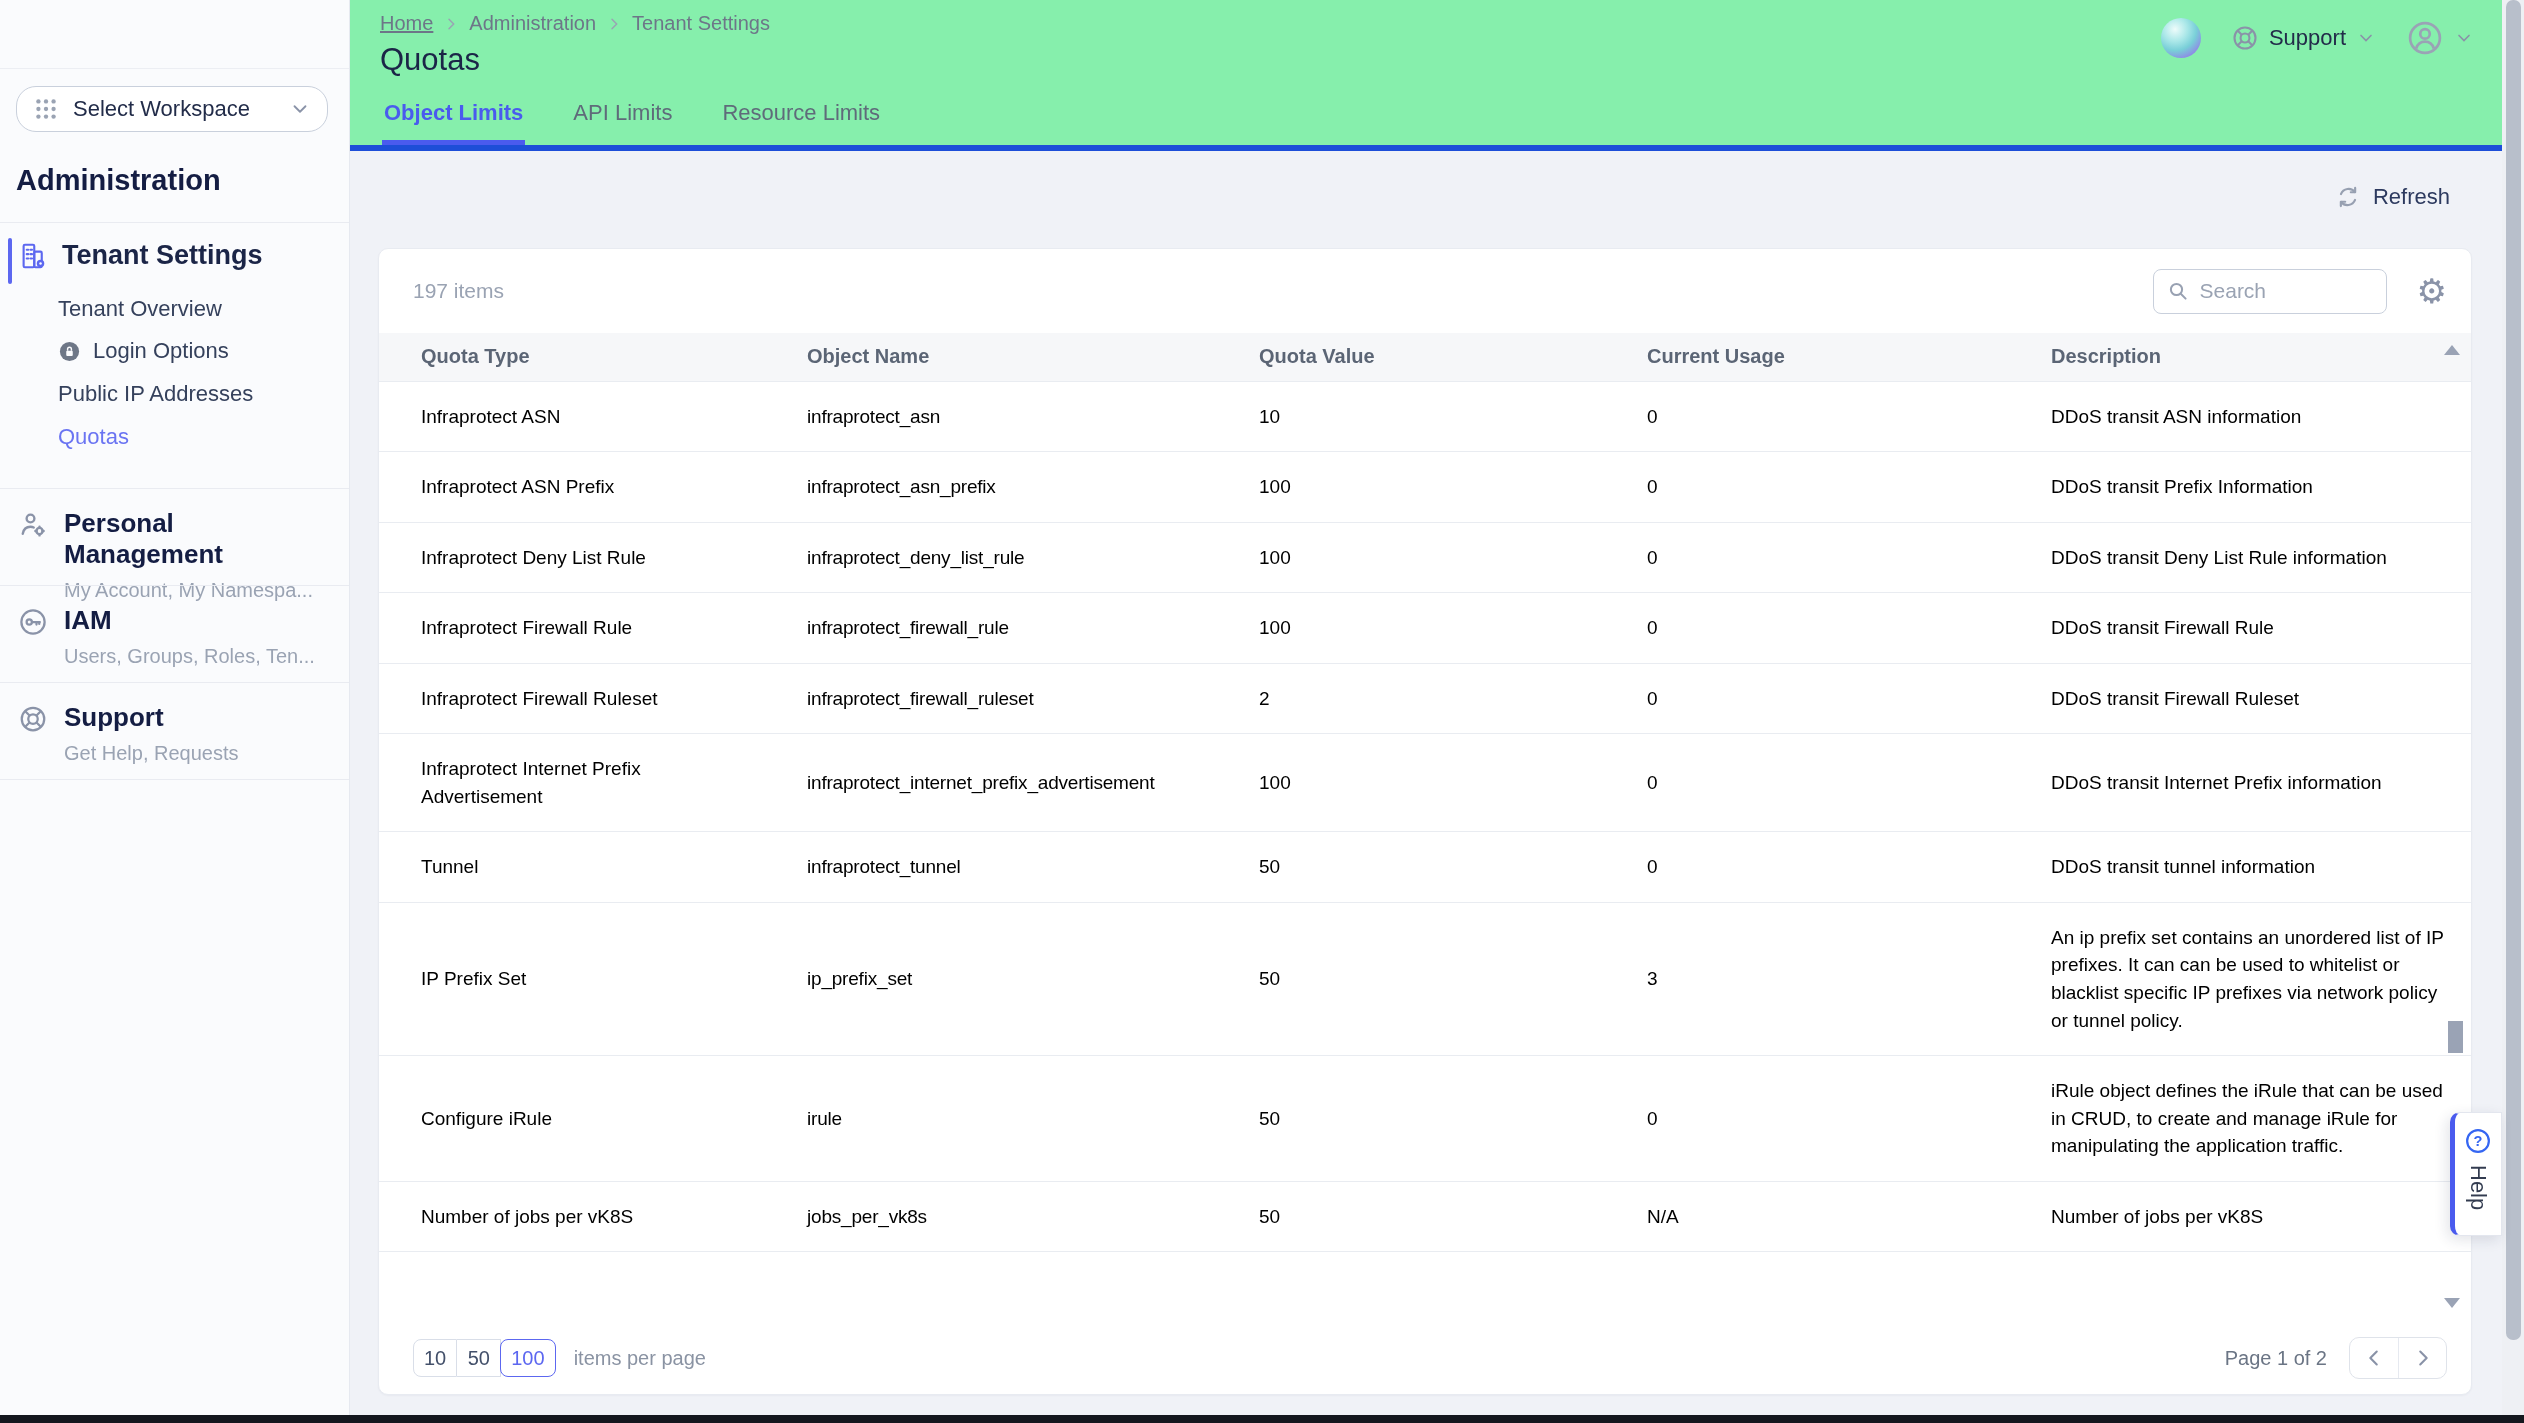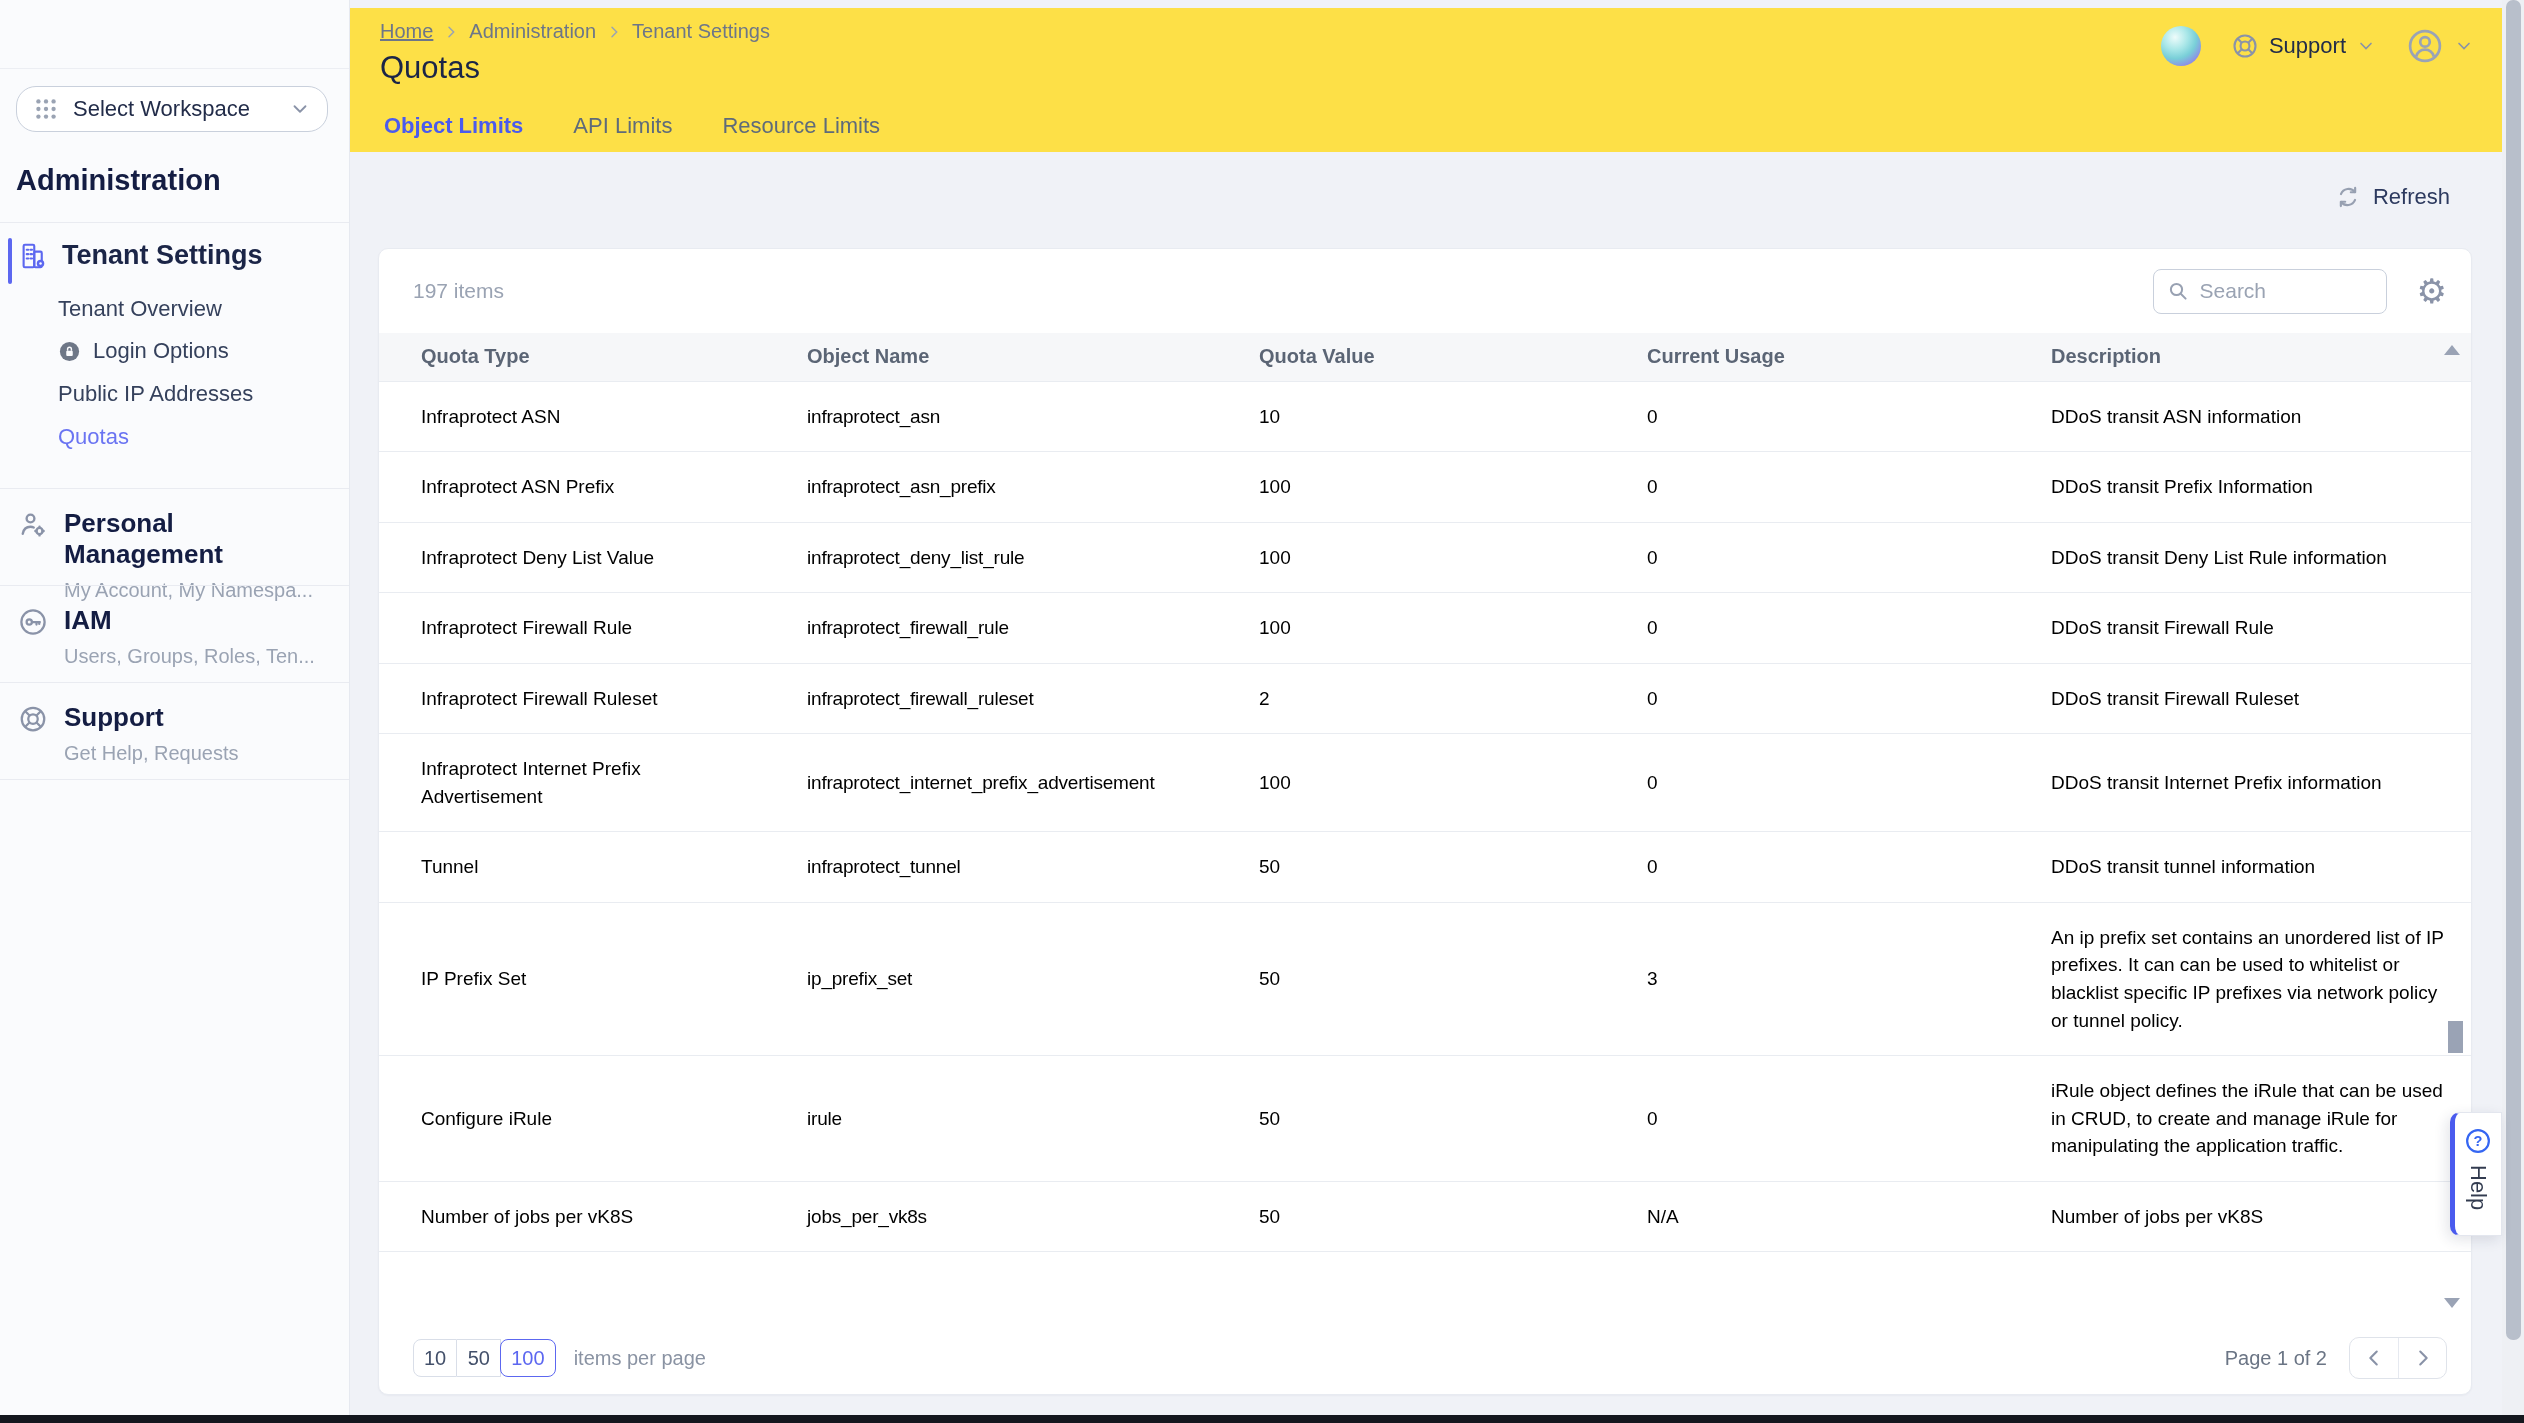--- a/index.html
+++ b/index.html
@@ -32,22 +32,22 @@
   .sub-item { position:absolute; left:58px; right:10px; font-size:22px; color:#35415c; cursor:pointer; display:flex; align-items:center; gap:12px; }
   .sub-item.active { color:#6a74f2; }
   .group { position:absolute; left:18px; right:10px; cursor:pointer; }
   .group .g-title { font-size:26px; font-weight:600; color:#141d43; }
   .group .g-sub { font-size:20px; color:#9aa3b3; margin-top:9px; }
   .group .g-row { display:flex; align-items:flex-start; gap:16px; }
   .g-icon { flex:0 0 auto; margin-top:2px; }
 
   
   .topbar {
-    position:absolute; left:350px; top:8px; right:22px; height:151px;
-    background:#fde047; border-bottom:1px solid #1d4ed8;
+    position:absolute; left:350px; top:0; right:22px; height:151px;
+    background:#86efac; border-bottom:6px solid #1d4ed8;
   }
   .breadcrumb { position:absolute; left:30px; top:12px; display:flex; align-items:center; gap:10px; font-size:20px; color:#6d7688; }
   .crumb { cursor:pointer; }
   .crumb.home { text-decoration:underline; }
   .page-title { position:absolute; left:30px; top:42px; font-size:31px; font-weight:500; color:#1b2547; }
   .tabs { position:absolute; left:32px; bottom:0; display:flex; gap:46px; }
   .tab { font-size:22px; color:#5f6b7a; padding:12px 2px 14px 2px; border-bottom:5px solid transparent; cursor:pointer; }
   .tab.active { color:#4a5bee; font-weight:700; border-bottom-color:#4a5bee; }
   .topbar-right { position:absolute; right:28px; top:18px; display:flex; align-items:center; gap:30px; }
   .logo-sphere {
@@ -366,21 +366,21 @@
                 <td class="cell-description">DDoS transit ASN information</td>
               </tr>
               <tr>
                 <td class="cell-quota-type">Infraprotect ASN Prefix</td>
                 <td class="cell-object-name">infraprotect_asn_prefix</td>
                 <td class="cell-quota-value">100</td>
                 <td class="cell-current-usage">0</td>
                 <td class="cell-description">DDoS transit Prefix Information</td>
               </tr>
               <tr>
-                <td class="cell-quota-type">Infraprotect Deny List Value</td>
+                <td class="cell-quota-type">Infraprotect Deny List Rule</td>
                 <td class="cell-object-name">infraprotect_deny_list_rule</td>
                 <td class="cell-quota-value">100</td>
                 <td class="cell-current-usage">0</td>
                 <td class="cell-description">DDoS transit Deny List Rule information</td>
               </tr>
               <tr>
                 <td class="cell-quota-type">Infraprotect Firewall Rule</td>
                 <td class="cell-object-name">infraprotect_firewall_rule</td>
                 <td class="cell-quota-value">100</td>
                 <td class="cell-current-usage">0</td>

